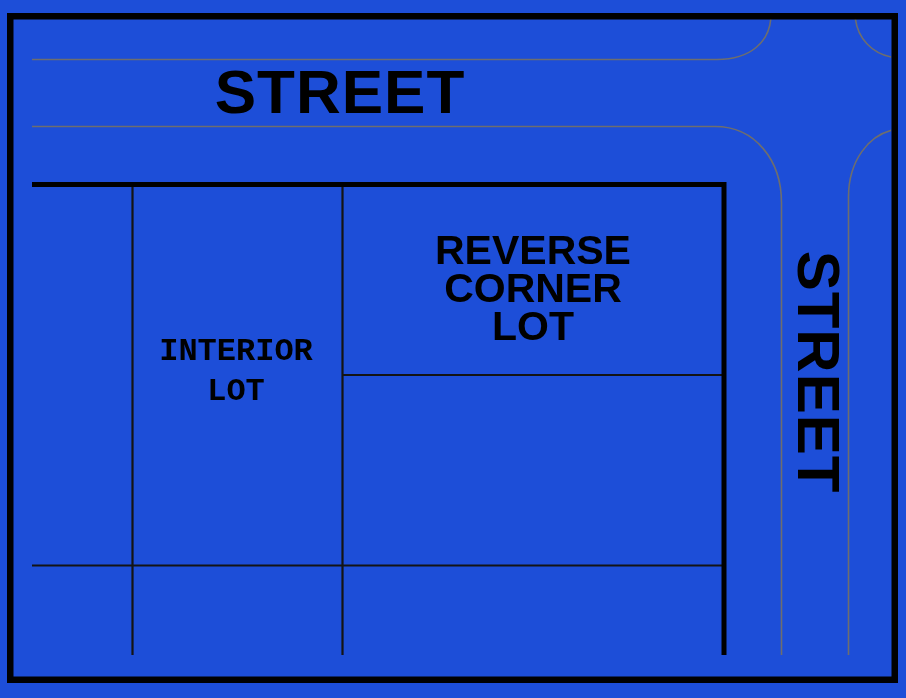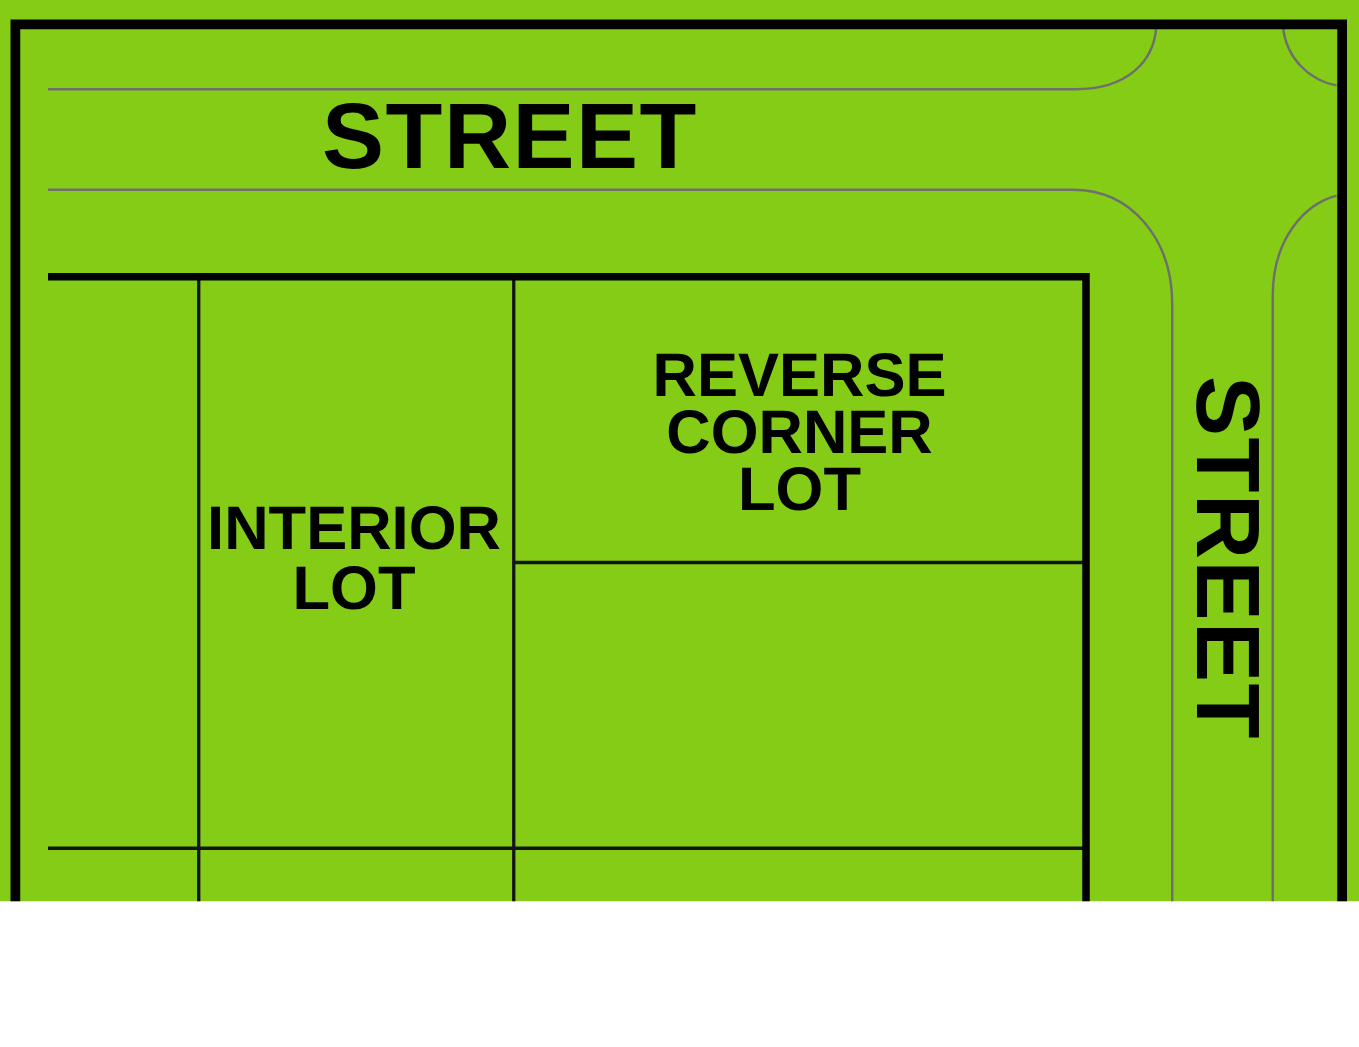--- a/index.html
+++ b/index.html
@@ -3,22 +3,22 @@
 <meta charset="utf-8">
 <style>
   html, body {
     margin: 0;
     padding: 0;
     background: #ffffff;
   }
   #stage {
     position: relative;
     width: 906px;
-    height: 601px;
-    background: #84cc16;
+    height: 698px;
+    background: #1d4ed8;
     overflow: hidden;
     font-family: "Liberation Sans", sans-serif;
   }
   #diagram-svg {
     position: absolute;
     left: 0;
     top: 0;
     width: 906px;
     height: 698px;
   }
@@ -45,22 +45,23 @@
     height: 60px;
     font-size: 60px;
     line-height: 60px;
     letter-spacing: 1px;
     transform: rotate(90deg);
   }
   #label-interior-lot {
     left: 136px;
     top: 332px;
     width: 200px;
-    font-size: 41px;
+    font-size: 32px;
     line-height: 40px;
+    font-family: Liberation Mono, monospace;
   }
   #label-reverse-corner-lot {
     left: 423px;
     top: 231px;
     width: 220px;
     font-size: 41px;
     line-height: 38px;
   }
 </style>
 </head>

